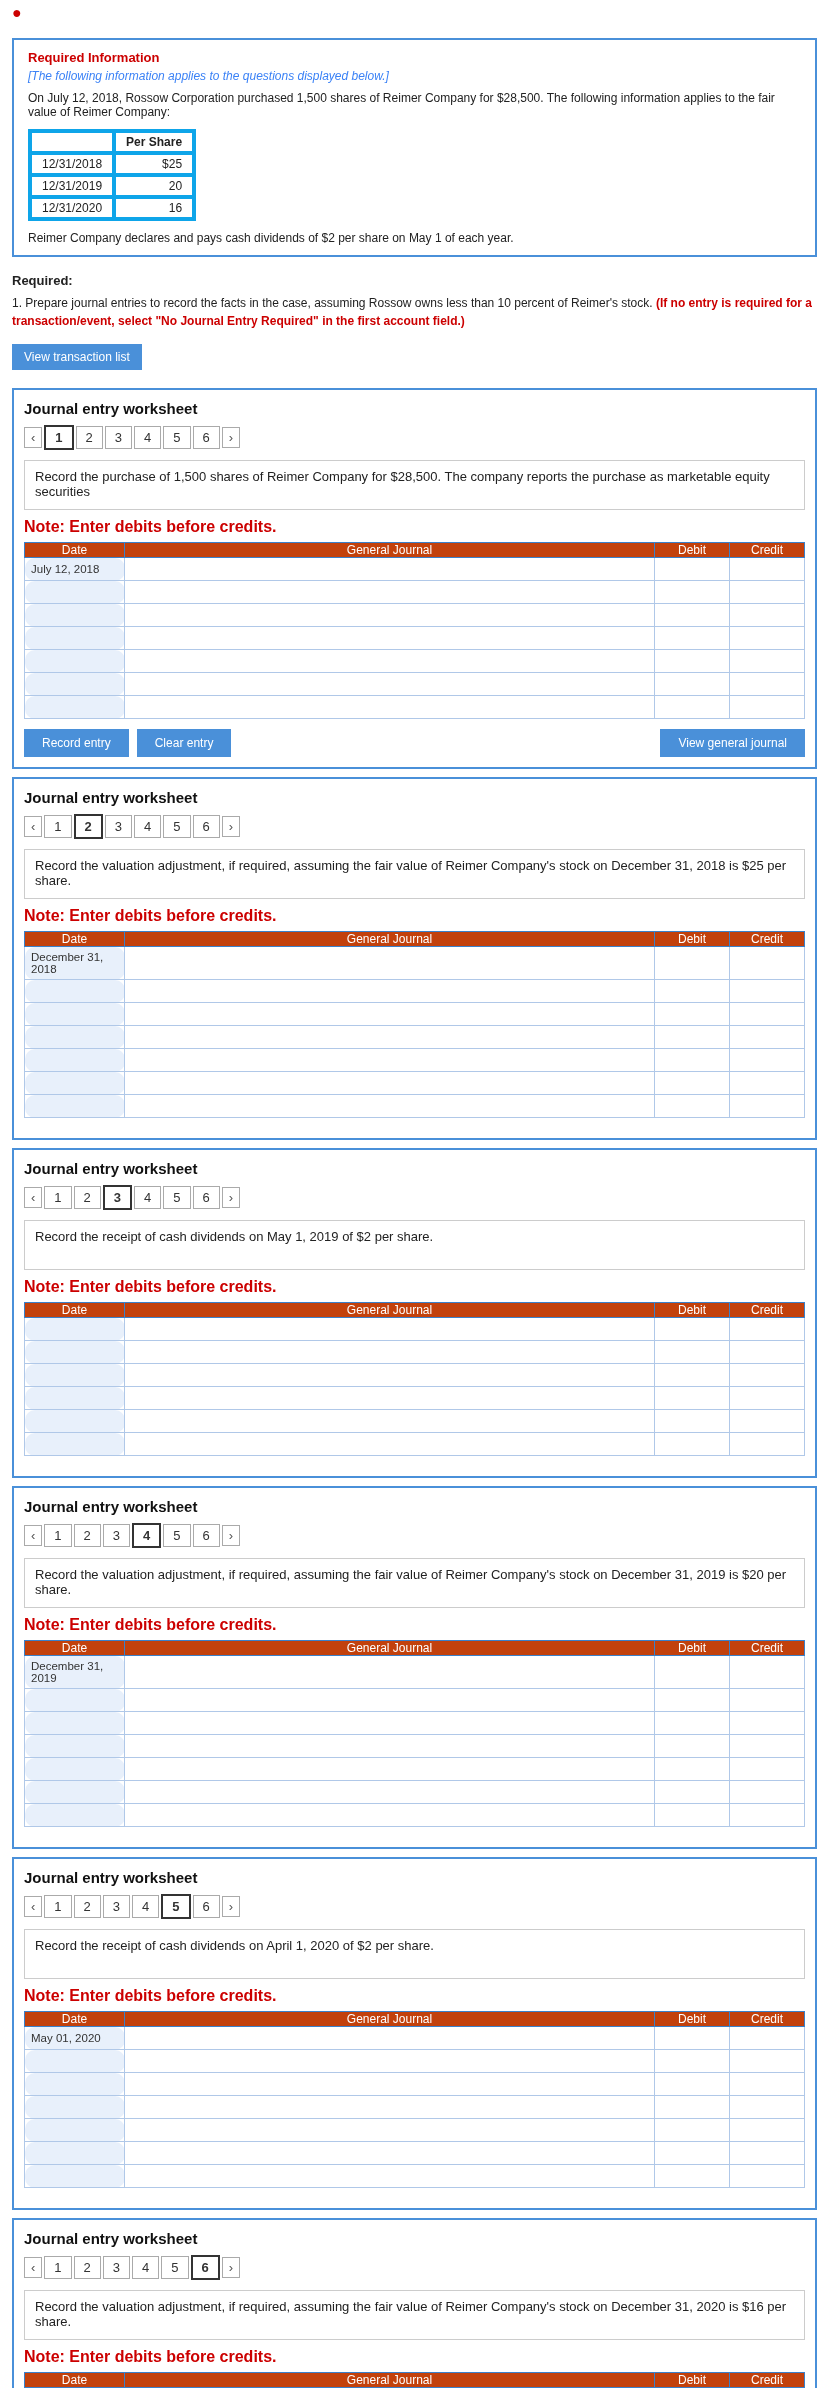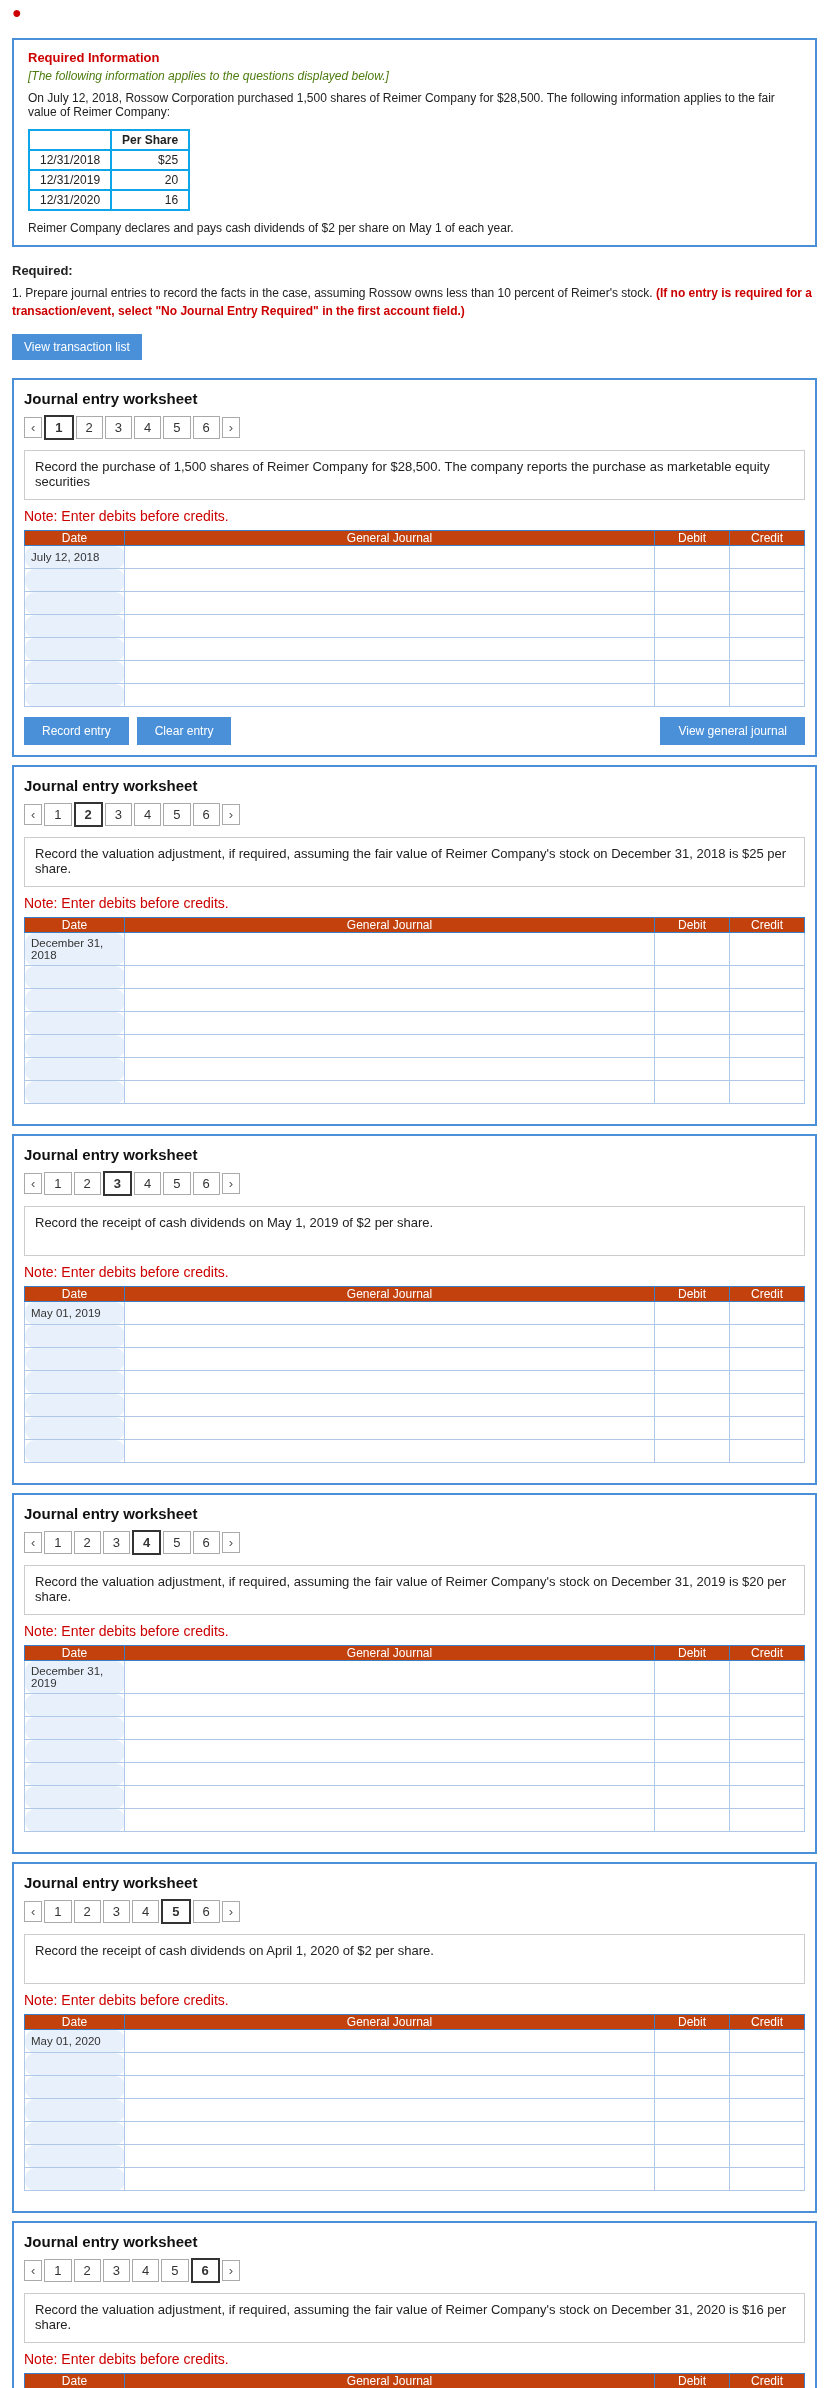--- a/index.html
+++ b/index.html
@@ -27,35 +27,35 @@
     .required-info-title {
       color: #cc0000;
       font-weight: bold;
       font-size: 13px;
       margin-bottom: 4px;
     }
     .required-info-subtitle {
       font-style: italic;
       font-size: 12px;
       margin-bottom: 8px;
-      color: #4d7c0f;
+      color: #3b82f6;
     }
     .required-info-text {
       font-size: 12px;
       margin-bottom: 10px;
       color: #222;
     }
     .info-table {
       border: 1px solid #999;
       margin-bottom: 10px;
       font-size: 12px;
       border-collapse: collapse;
     }
     .info-table th, .info-table td {
-      border: 2px solid #0ea5e9;
+      border: 4px solid #0ea5e9;
       padding: 2px 10px;
       text-align: right;
     }
     .info-table th {
       text-align: center;
       background: #fff;
       font-weight: bold;
     }
     .info-table td:first-child {
       text-align: left;
@@ -145,22 +145,23 @@
       padding: 8px 10px;
       margin-bottom: 8px;
       font-size: 13px;
       min-height: 50px;
       color: #222;
     }
 
     
     .note-text {
       color: #cc0000;
-      font-size: 14px;
+      font-size: 16px;
       margin-bottom: 6px;
+      font-weight: bold;
     }
 
     
     .journal-table {
       width: 100%;
       border-collapse: collapse;
       margin-bottom: 10px;
       font-size: 12px;
     }
     .journal-table th {
@@ -459,26 +460,20 @@
     <table class="journal-table">
       <thead>
         <tr>
           <th>Date</th>
           <th>General Journal</th>
           <th>Debit</th>
           <th>Credit</th>
         </tr>
       </thead>
       <tbody>
-        <tr class="date-row">
-          <td>May 01, 2019</td>
-          <td><input type="text" style="width: 100%; border: none; outline: none; font-size: 12px;"></td>
-          <td><input type="text" style="width: 100%; border: none; outline: none; font-size: 12px;"></td>
-          <td><input type="text" style="width: 100%; border: none; outline: none; font-size: 12px;"></td>
-        </tr>
         <tr>
           <td></td>
           <td><input type="text" style="width: 100%; border: none; outline: none; font-size: 12px;"></td>
           <td><input type="text" style="width: 100%; border: none; outline: none; font-size: 12px;"></td>
           <td><input type="text" style="width: 100%; border: none; outline: none; font-size: 12px;"></td>
         </tr>
         <tr>
           <td></td>
           <td><input type="text" style="width: 100%; border: none; outline: none; font-size: 12px;"></td>
           <td><input type="text" style="width: 100%; border: none; outline: none; font-size: 12px;"></td>

